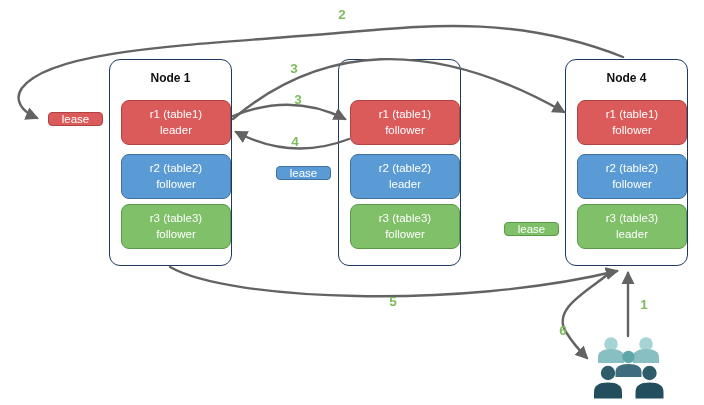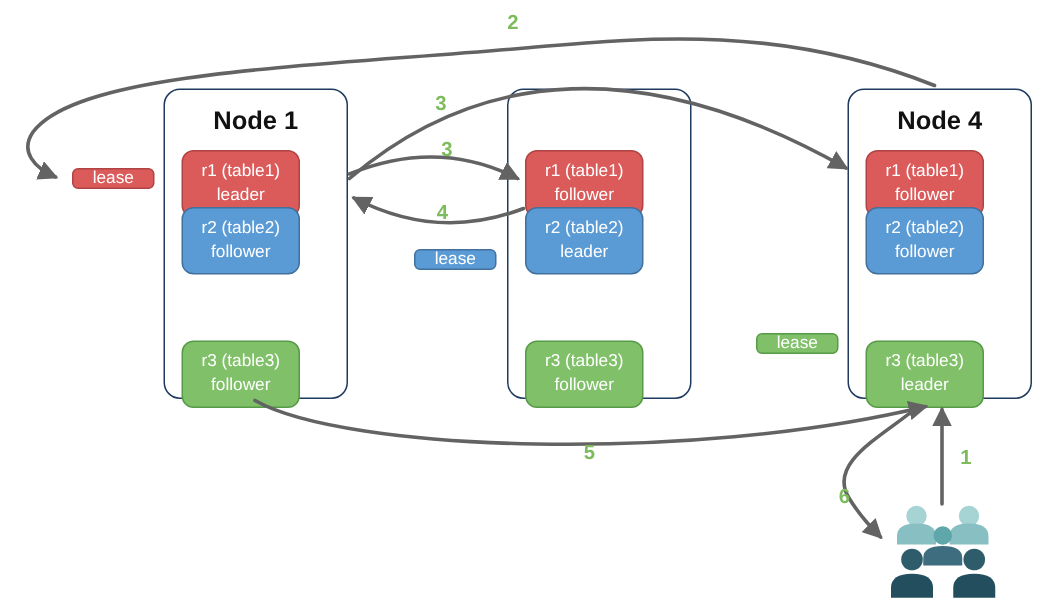--- a/index.html
+++ b/index.html
@@ -9,31 +9,31 @@
     overflow:hidden;
   }
   
   .node {
     position:absolute; top:59px; width:123px; height:207px;
     background:#ffffff; border:1.6px solid var(--node-border);
     border-radius:11px; box-sizing:border-box;
   }
   .node-title {
     position:absolute; top:11px; left:0; width:100%;
-    text-align:center; font-weight:bold; font-size:17px; color:var(--node-title);
+    text-align:center; font-weight:bold; font-size:12px; color:var(--node-title);
   }
   .replica {
-    position:absolute; left:11px; width:79px; height:45px;
+    position:absolute; left:11px; width:110px; height:45px;
     border-radius:8px; box-sizing:border-box;
     display:flex; flex-direction:column; align-items:center; justify-content:center;
     color:#ffffff; font-size:11.5px; line-height:1.32; text-align:center;
   }
   .replica.red   { top:40px;  background:var(--replica-red);   border:1.4px solid var(--replica-red-border); }
-  .replica.blue  { top:78px;  background:var(--replica-blue);  border:1.4px solid var(--replica-blue-border); }
-  .replica.green { top:167px; background:var(--replica-green); border:1.4px solid var(--replica-green-border); }
+  .replica.blue  { top:94px;  background:var(--replica-blue);  border:1.4px solid var(--replica-blue-border); }
+  .replica.green { top:144px; background:var(--replica-green); border:1.4px solid var(--replica-green-border); }
   
   .lease {
     position:absolute; width:55px; height:14px; border-radius:4px;
     color:#ffffff; font-size:11.5px; display:flex; align-items:center; justify-content:center;
     box-sizing:border-box;
   }
   .lease.red   { background:var(--replica-red);   border:1px solid var(--replica-red-border); }
   .lease.blue  { background:var(--replica-blue);  border:1px solid var(--replica-blue-border); }
   .lease.green { background:var(--replica-green); border:1px solid var(--replica-green-border); }
   

